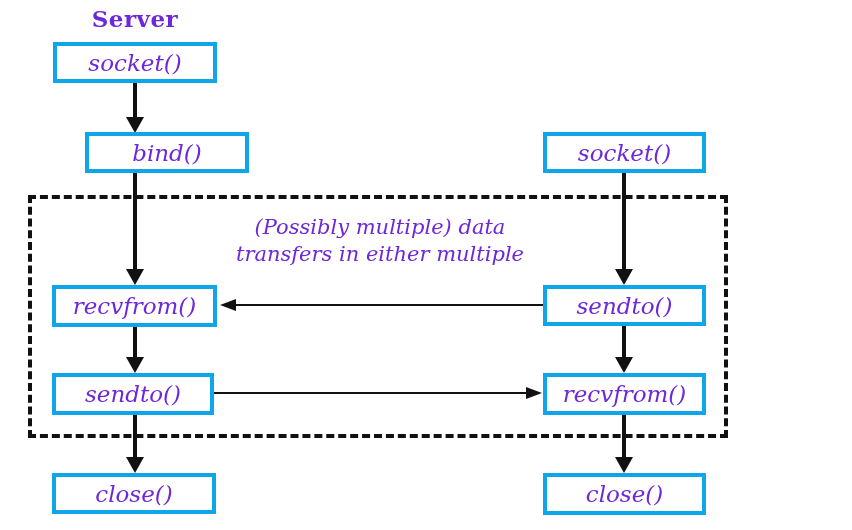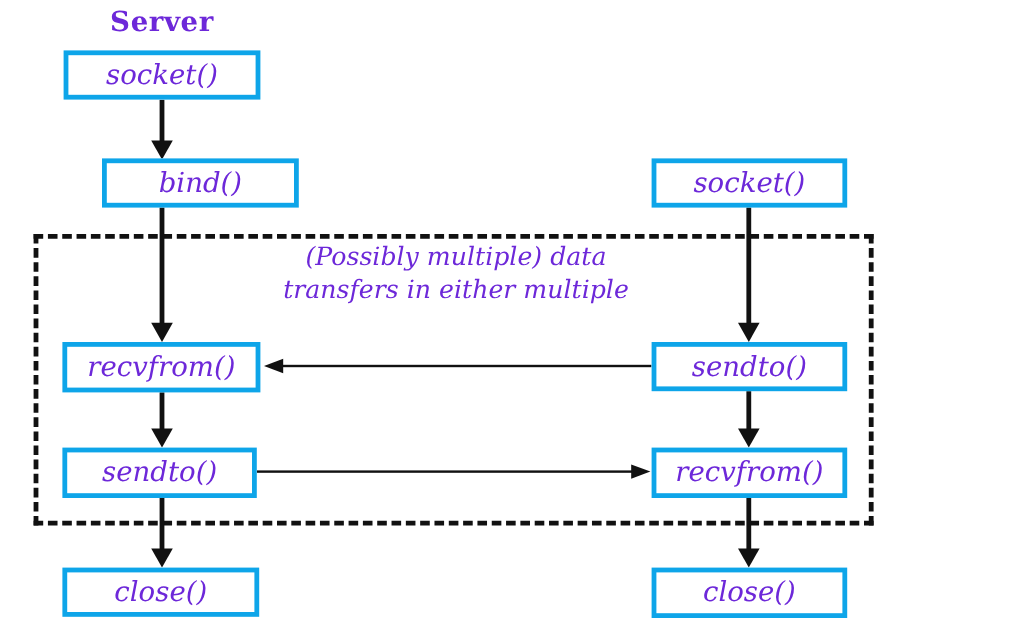--- a/index.html
+++ b/index.html
@@ -93,21 +93,21 @@
 </style>
 </head>
 <body>
 
 <div class="canvas">
 
   <div class="dashed-region" style="left:28px; top:195px; width:700px; height:243px;"></div>
 
   <div class="col-title" style="left:53px; top:5px; width:164px;">Server</div>
 
-  <div class="annotation" style="left:200px; top:201px; width:360px;">
+  <div class="annotation" style="left:200px; top:214px; width:360px;">
     <div>(Possibly multiple) data</div>
     <div>transfers in either multiple</div>
   </div>
 
   <div class="vline" style="left:133px; top:83px; height:35px;"></div>
   <div class="vhead" style="left:126px; top:117px;"></div>
 
   <div class="vline" style="left:133px; top:171px; height:99px;"></div>
   <div class="vhead" style="left:126px; top:269px;"></div>
 

